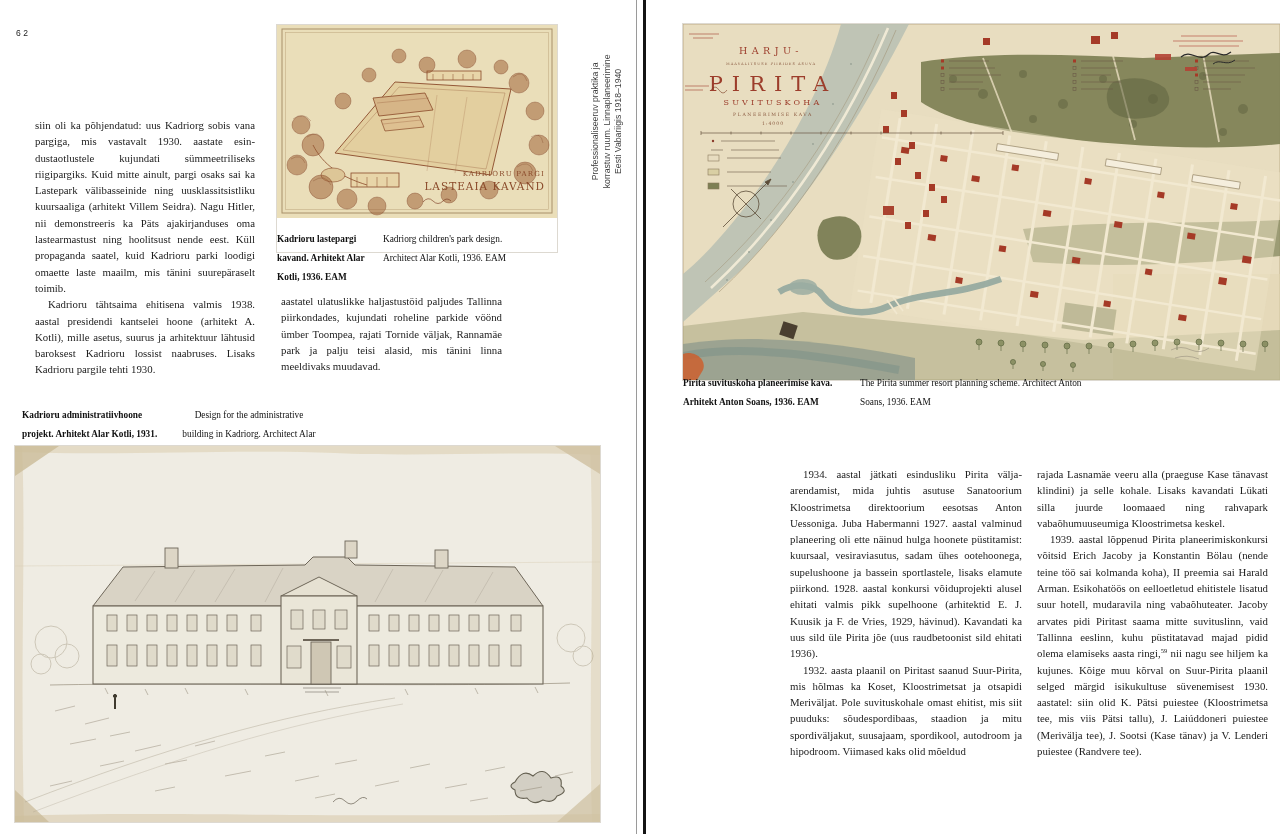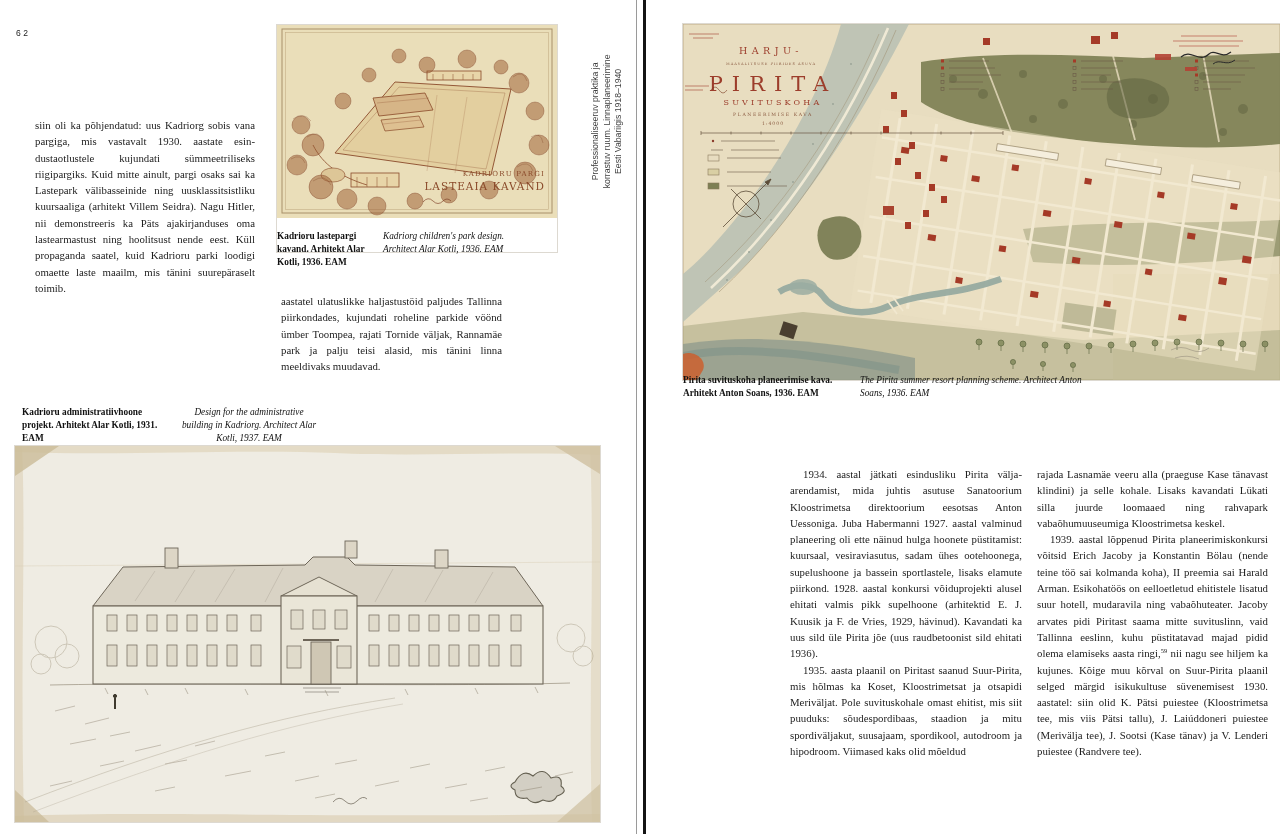--- a/index.html
+++ b/index.html
@@ -8,23 +8,23 @@
     font-family:"Liberation Serif","DejaVu Serif",serif;color:#1a1a1a;
   }
   .abs{position:absolute;}
   
   .bodycol{font-size:10.8px;line-height:16.3px;text-align:justify;color:#1c1c1c;}
   .bodycol p{margin:0;}
   .bodycol p.ind{text-indent:13px;}
   sup.fn{font-size:6.5px;line-height:0;vertical-align:4px;}
   
   .capwrap{display:flex;}
-  .cap{font-size:9.3px;line-height:13px;color:#111;}
+  .cap{font-size:9.3px;line-height:19px;color:#111;}
   .cap.et{font-weight:bold;}
-  .cap.en{font-style:italic;}
+  .cap.en{}
   
   .pageno{
     font-family:"Liberation Sans","DejaVu Sans",sans-serif;
     font-size:8.5px;letter-spacing:2.5px;color:#222;
     transform:rotate(90deg);transform-origin:left top;white-space:nowrap;
   }
   .sidenote{
     font-family:"Liberation Sans","DejaVu Sans",sans-serif;
     font-size:8.7px;line-height:11.6px;color:#3f3f3f;text-align:center;
     width:220px;transform:rotate(-90deg);transform-origin:center center;
@@ -41,20 +41,21 @@
 <div class="abs" style="left:0;top:0;width:1280px;height:834px;">
 
   <div class="abs" style="left:0;top:0;width:636px;height:834px;">
 
     <div class="abs" style="left:16px;top:22px;">
       <span class="pageno">62</span>
     </div>
 
     <div class="abs bodycol" style="left:35px;top:117px;width:220px;">
       <p>siin oli ka põhjendatud: uus Kadriorg sobis vana pargiga, mis vastavalt 1930. aastate esin­dustaotlustele kujundati sümmeetriliseks riigipargiks. Kuid mitte ainult, pargi osaks sai ka Lastepark välibasseinide ning uus­klassitsistliku kuursaaliga (arhitekt Villem Seidra). Nagu Hitler, nii demonstreeris ka Päts ajakirjanduses oma lastearmastust ning hoolitsust nende eest. Küll propaganda saa­tel, kuid Kadrioru parki loodigi omaette laste maailm, mis tänini suurepäraselt toimib.</p>
+      <p class="ind">Kadrioru tähtsaima ehitisena valmis 1938. aastal presidendi kantselei hoone (arhitekt A. Kotli), mille asetus, suurus ja arhitektuur lähtusid baroksest Kadrioru lossist naab­ruses. Lisaks Kadrioru pargile tehti 1930.</p>
     </div>
 
     <div class="abs capwrap" style="left:22px;top:406px;">
       <div class="cap et" style="width:142px;">Kadrioru administratiivhoone projekt. Arhitekt Alar Kotli, 1931. EAM</div>
       <div class="cap en" style="width:138px;margin-left:16px;text-align:center;">Design for the administrative building in Kadriorg. Architect Alar Kotli, 1937. EAM</div>
     </div>
 
     <figure class="abs photo" style="left:15px;top:446px;width:585px;height:376px;">
       <svg width="585" height="376" viewBox="0 0 585 376" xmlns="http://www.w3.org/2000/svg">
         <g>
@@ -538,21 +539,21 @@
       </svg>
     </figure>
 
     <div class="abs capwrap" style="left:37px;top:374px;">
       <div class="cap et" style="width:176px;">Pirita suvituskoha planeerimise kava. Arhitekt Anton Soans, 1936. EAM</div>
       <div class="cap en" style="width:248px;margin-left:1px;">The Pirita summer resort planning scheme. Architect Anton Soans, 1936. EAM</div>
     </div>
 
     <div class="abs bodycol" style="left:144px;top:466px;width:232px;">
       <p class="ind">1934. aastal jätkati esindusliku Pirita välja­arendamist, mida juhtis asutuse Sanatoo­rium Kloostrimetsa direktoorium eesotsas Anton Uessoniga. Juba Habermanni 1927. aastal valminud planeering oli ette näinud hulga hoonete püstitamist: kuursaal, vesiravi­asutus, sadam ühes ootehoonega, supelus­hoone ja bassein sportlastele, lisaks elamute piirkond. 1928. aastal konkursi võidupro­jekti alusel ehitati valmis pikk supelhoone (arhitektid E. J. Kuusik ja F. de Vries, 1929, hävinud). Kavandati ka uus sild üle Pirita jõe (uus raudbetoonist sild ehitati 1936).</p>
-      <p class="ind">1935. aasta plaanil on Piritast saanud Suur-Pirita, mis hõlmas ka Koset, Kloostri­metsat ja otsapidi Meriväljat. Pole suvitus­kohale omast ehitist, mis siit puuduks: sõu­despordibaas, staadion ja mitu spordivälja­kut, suusajaam, spordikool, autodroom ja hipodroom. Viimased kaks olid mõeldud</p>
+      <p class="ind">1932. aasta plaanil on Piritast saanud Suur-Pirita, mis hõlmas ka Koset, Kloostri­metsat ja otsapidi Meriväljat. Pole suvitus­kohale omast ehitist, mis siit puuduks: sõu­despordibaas, staadion ja mitu spordivälja­kut, suusajaam, spordikool, autodroom ja hipodroom. Viimased kaks olid mõeldud</p>
     </div>
 
     <div class="abs bodycol" style="left:391px;top:466px;width:231px;">
       <p>rajada Lasnamäe veeru alla (praeguse Kase tänavast klindini) ja selle kohale. Lisaks kavandati Lükati silla juurde loomaaed ning rahvapark vabaõhumuuseumiga Kloostri­metsa keskel.</p>
       <p class="ind">
         <span>1939. aastal lõppenud Pirita planeerimis­konkursi võitsid Erich Jacoby ja Konstantin Bölau (nende teine töö sai kolmanda koha), II preemia sai Harald Arman. Esikohatöös on eelloetletud ehitistele lisatud suur hotell, muda­ravila ning vabaõhuteater. Jacoby arvates pidi Piritast saama mitte suvituslinn, vaid Tal­linna eeslinn, kuhu püstitatavad majad pidid olema elamiseks aasta ringi,</span><sup class="fn">59</sup><span> nii nagu see hil­jem ka kujunes. Kõige muu kõrval on Suur-Pirita plaanil selged märgid isikukultuse süve­nemisest 1930. aastatel: siin olid K. Pätsi puies­tee (Kloostrimetsa tee, mis viis Pätsi tallu), J. Laiúddoneri puiestee (Merivälja tee), J. Sootsi (Kase tänav) ja V. Lenderi puiestee (Randvere tee).</span>
       </p>
     </div>
   </div>
 </div>

